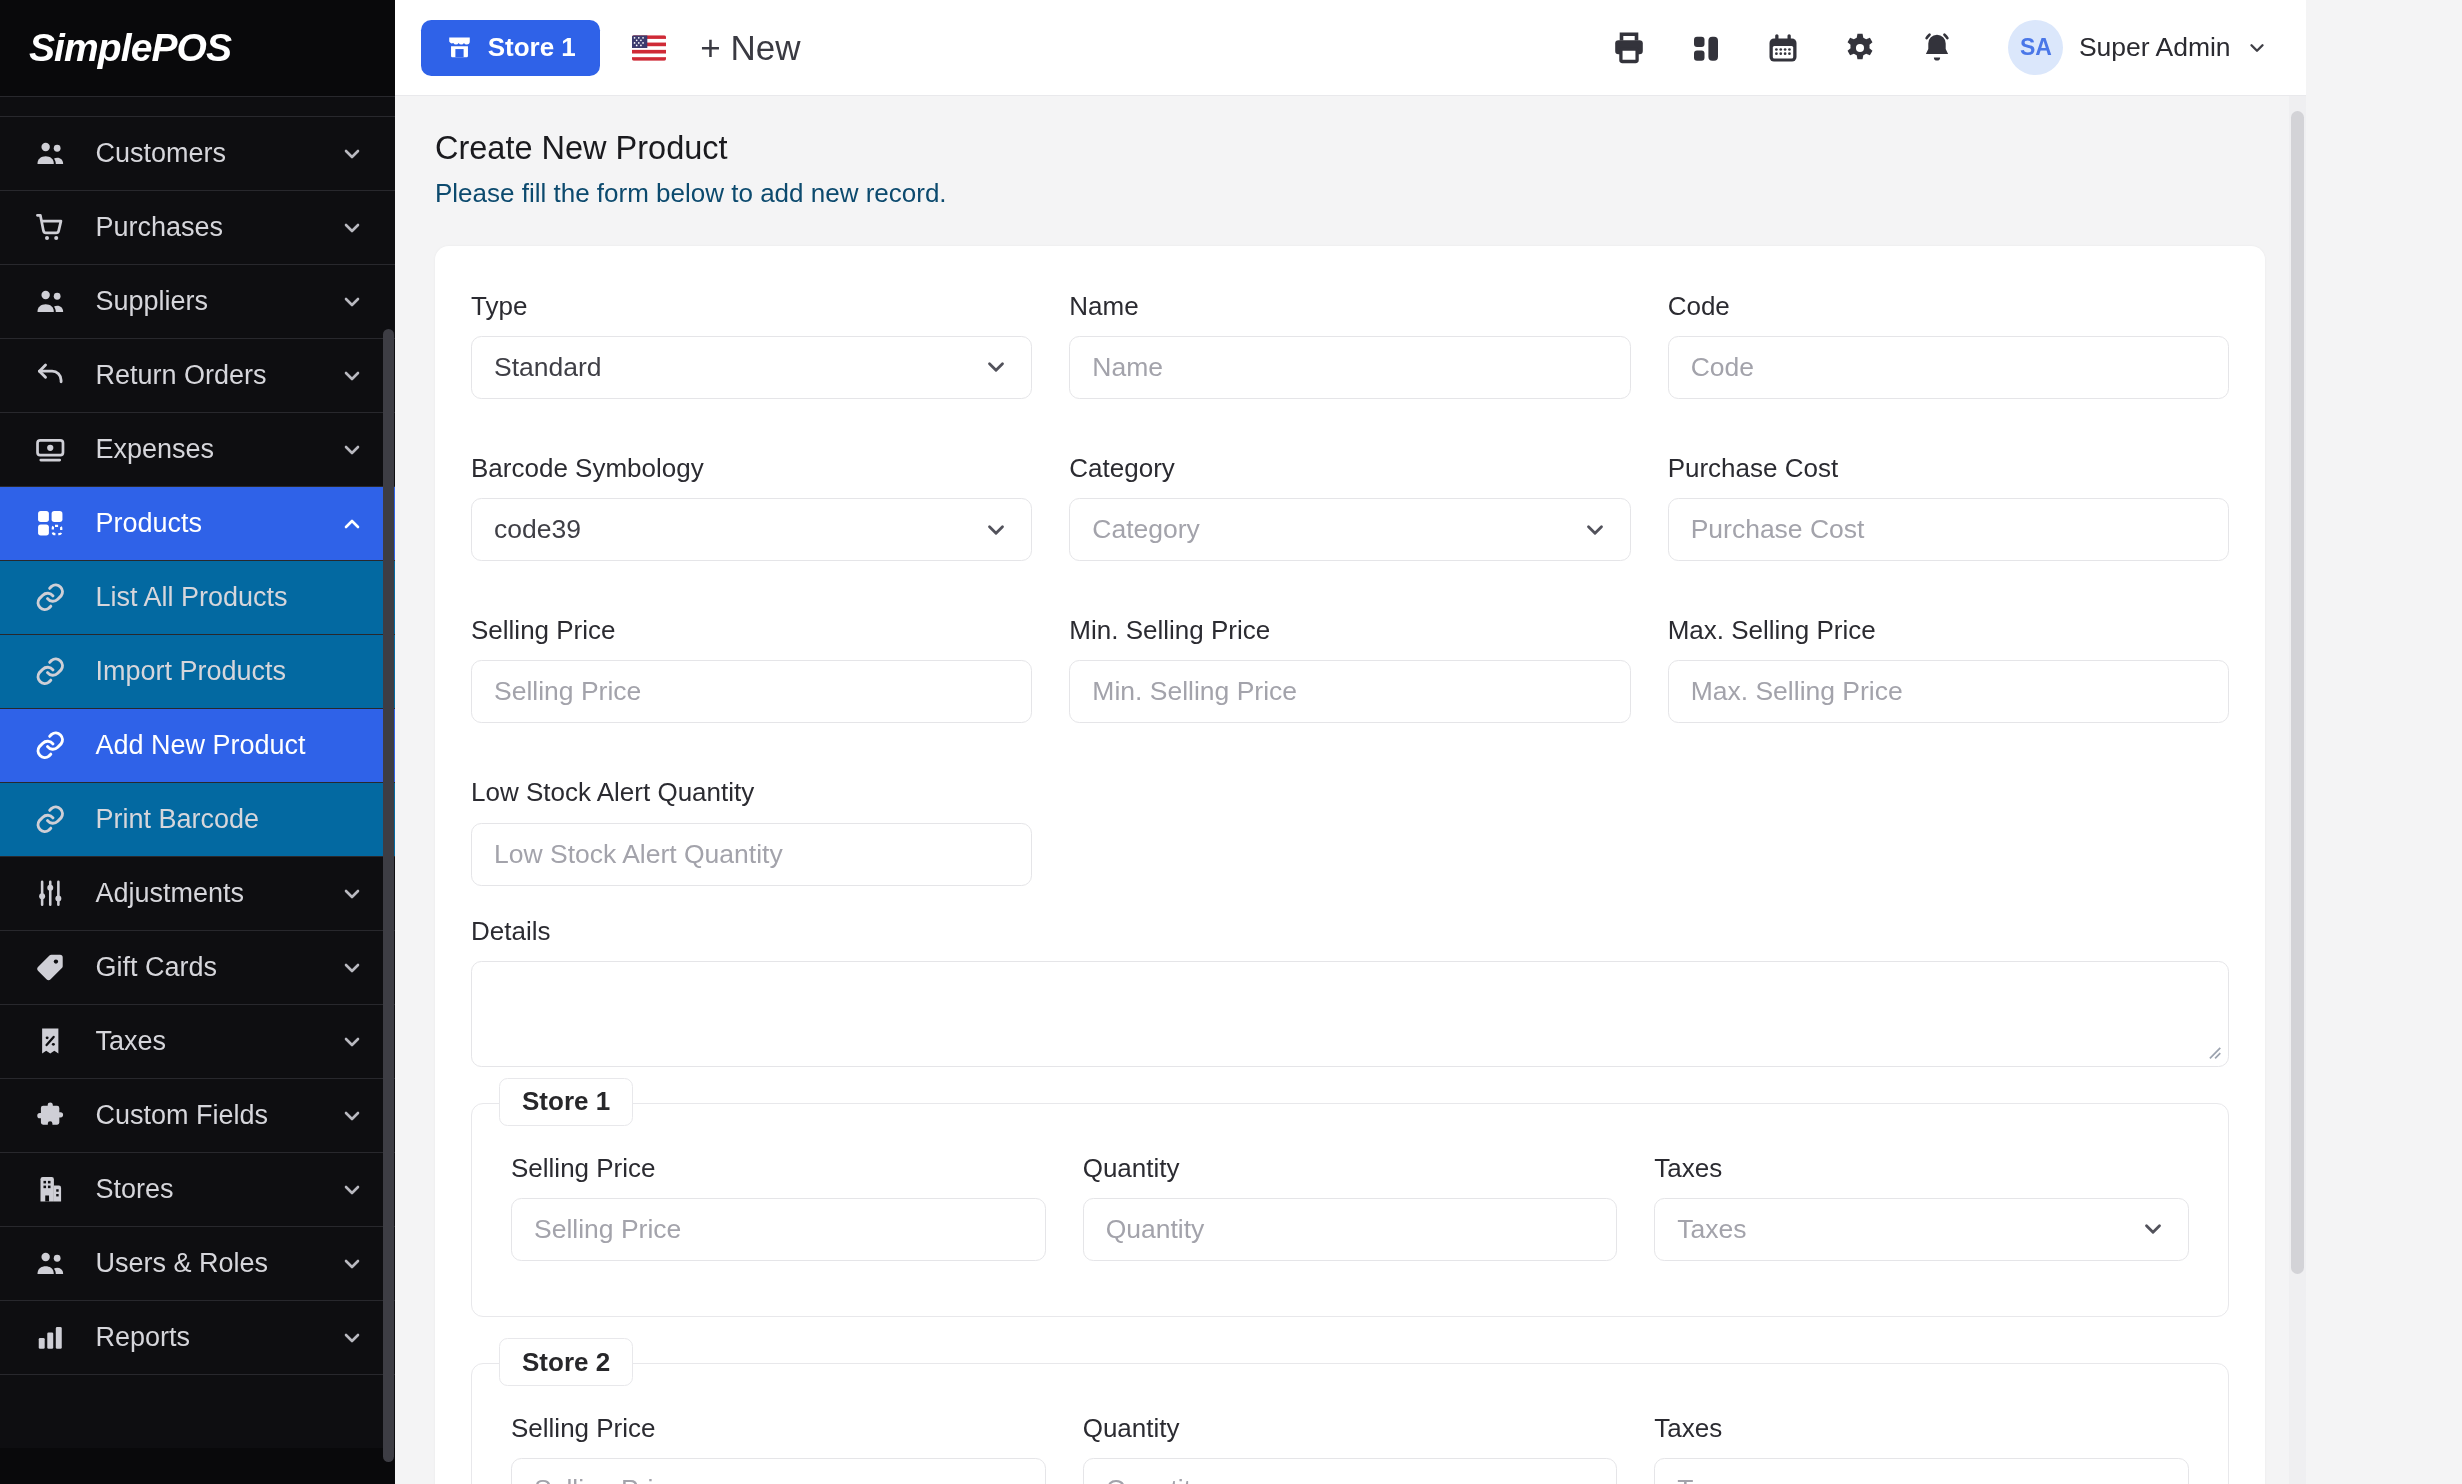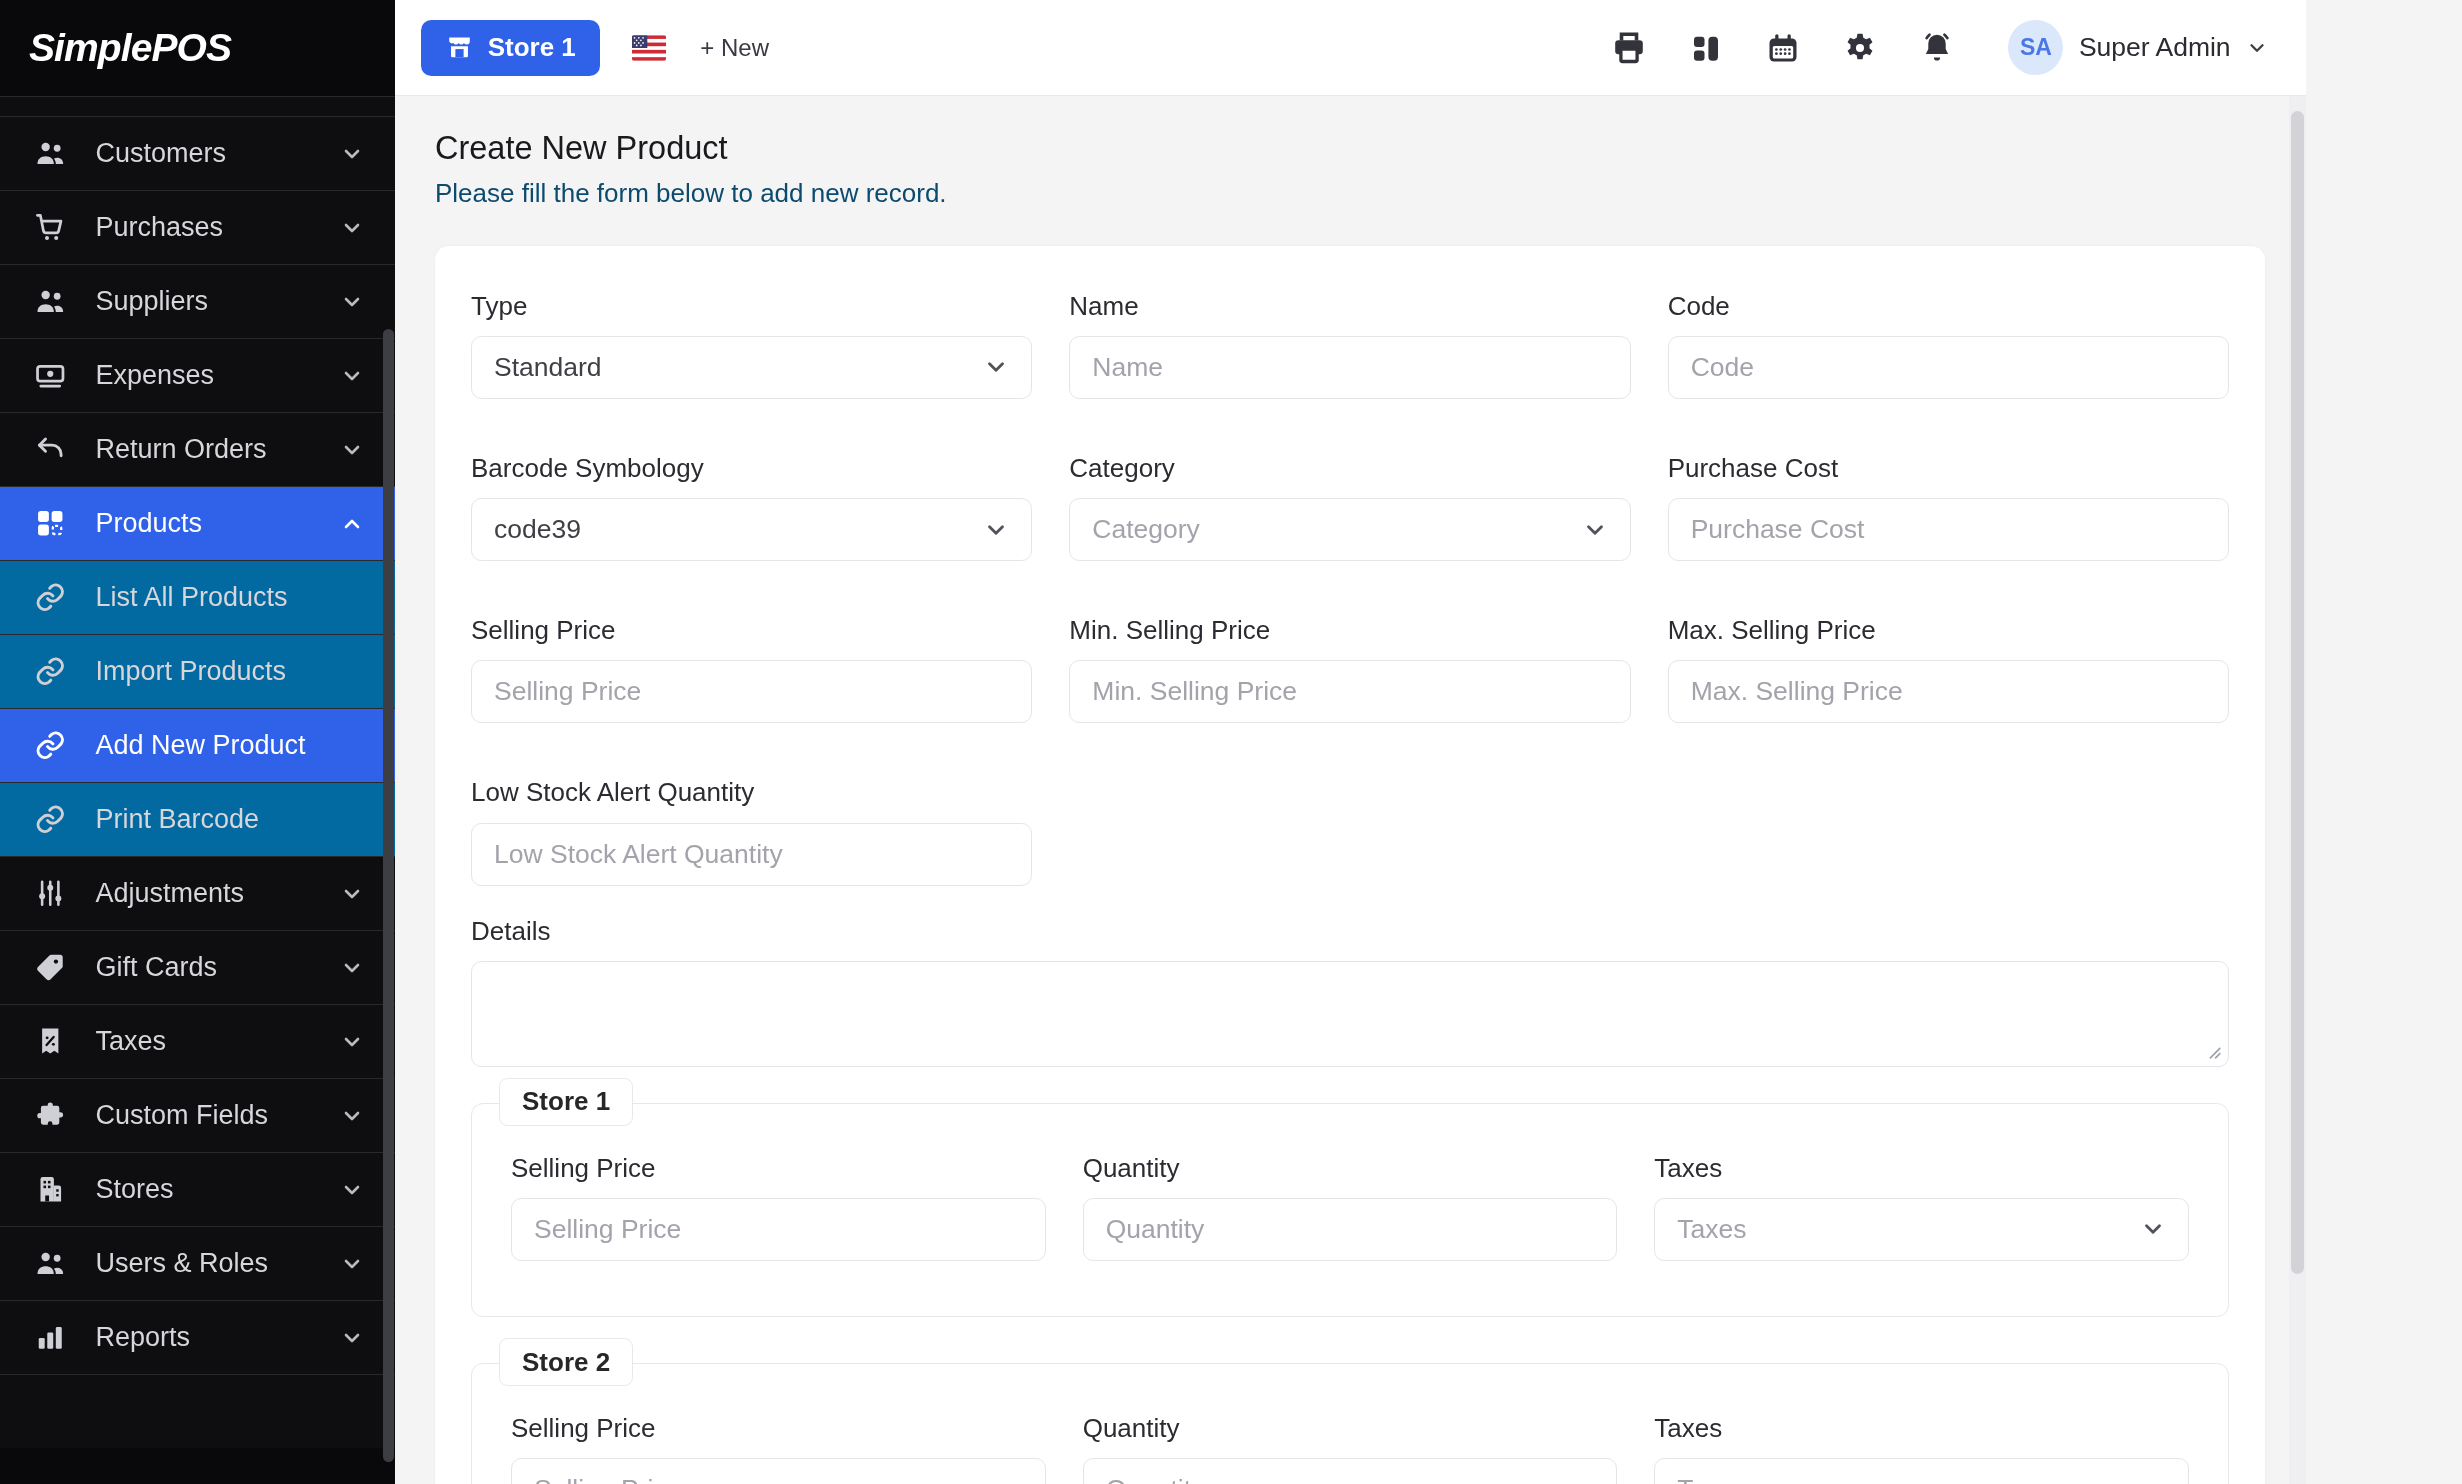--- a/index.html
+++ b/index.html
@@ -30,21 +30,21 @@
   .main { flex:1; display:flex; flex-direction:column; min-width:0; position:relative; background:#f4f4f5; }
 
   .topbar { height:96px; background:#fff; border-bottom:1.7px solid #e9e9ec;
             display:flex; align-items:center; padding:0 38px 0 26px; flex-shrink:0; }
   .store-btn { display:flex; align-items:center; gap:13.7px; background:#2f62e8; color:#fff;
                font-weight:700; font-size:26px; height:56px; padding:0 24px; border-radius:10.3px;
                border:none; cursor:pointer; font-family:inherit; }
   .store-btn .ic { width:29px; height:29px; display:flex; }
   .store-btn .ic svg { width:100%; height:100%; }
   .flag { margin-left:32.5px; width:34px; height:26px; display:flex; cursor:pointer; }
-  .new-btn { margin-left:34px; font-size:24px; color:#3a3a42; cursor:pointer; background:none; border:none; font-family:inherit; }
+  .new-btn { margin-left:34px; font-size:35px; color:#3a3a42; cursor:pointer; background:none; border:none; font-family:inherit; }
   .top-right { margin-left:auto; display:flex; align-items:center; gap:41px; }
   .tb-icon { width:36px; height:36px; color:#33333b; cursor:pointer; display:flex; }
   .tb-icon svg { width:100%; height:100%; }
   .user { display:flex; align-items:center; gap:15.4px; margin-left:12px; cursor:pointer; }
   .avatar { width:55px; height:55px; border-radius:50%; background:#dbe7fb; color:#4a77e8;
             font-size:23px; font-weight:600; display:flex; align-items:center; justify-content:center; }
   .user-name { font-size:26.5px; color:#2b2b31; }
   .user .chev { width:22px; height:22px; color:#3f3f46; display:flex; }
   .user .chev svg { width:100%; height:100%; }
 
@@ -133,39 +133,39 @@
                 <path d="M16.1 20h5.4v-.4c0-2.6-1.9-4.3-4.3-4.3-.9 0-1.8.2-2.5.7 1 1 1.4 2.4 1.4 4z" fill="currentColor"></path>
               </svg>
             </span>
             <span class="lbl">Suppliers</span>
             <span class="chev"><svg viewBox="0 0 24 24" fill="none" stroke="currentColor" stroke-width="2.6" stroke-linecap="round" stroke-linejoin="round">
                 <path d="m6 9 6 6 6-6"></path>
               </svg></span>
           </div>
           <div class="nav-row">
             <span class="ic">
+              <svg viewBox="0 0 24 24" fill="none" stroke="currentColor" stroke-width="2.1" stroke-linecap="round" stroke-linejoin="round">
+                <path d="M8.5 13.5 4 9l4.5-4.5"></path>
+                <path d="M4 9h9.3a6.7 6.7 0 0 1 6.7 6.7v1.1"></path>
+              </svg>
+            </span>
+            <span class="lbl">Return Orders</span>
+            <span class="chev"><svg viewBox="0 0 24 24" fill="none" stroke="currentColor" stroke-width="2.6" stroke-linecap="round" stroke-linejoin="round">
+                <path d="m6 9 6 6 6-6"></path>
+              </svg></span>
+          </div>
+          <div class="nav-row">
+            <span class="ic">
               <svg viewBox="0 0 24 24" fill="none" stroke="currentColor" stroke-width="2">
                 <rect x="2.6" y="5.4" width="18.8" height="11" rx="2"></rect>
                 <circle cx="12" cy="10.9" r="2.3" fill="currentColor" stroke="none"></circle>
                 <path d="M5 20h14" stroke-linecap="round"></path>
               </svg>
             </span>
             <span class="lbl">Expenses</span>
-            <span class="chev"><svg viewBox="0 0 24 24" fill="none" stroke="currentColor" stroke-width="2.6" stroke-linecap="round" stroke-linejoin="round">
-                <path d="m6 9 6 6 6-6"></path>
-              </svg></span>
-          </div>
-          <div class="nav-row">
-            <span class="ic">
-              <svg viewBox="0 0 24 24" fill="none" stroke="currentColor" stroke-width="2.1" stroke-linecap="round" stroke-linejoin="round">
-                <path d="M8.5 13.5 4 9l4.5-4.5"></path>
-                <path d="M4 9h9.3a6.7 6.7 0 0 1 6.7 6.7v1.1"></path>
-              </svg>
-            </span>
-            <span class="lbl">Return Orders</span>
             <span class="chev"><svg viewBox="0 0 24 24" fill="none" stroke="currentColor" stroke-width="2.6" stroke-linecap="round" stroke-linejoin="round">
                 <path d="m6 9 6 6 6-6"></path>
               </svg></span>
           </div>
           <div class="nav-row active">
             <span class="ic">
               <svg viewBox="0 0 24 24">
                 <rect x="3" y="3" width="8" height="8" rx="2" fill="currentColor"></rect>
                 <rect x="13" y="3" width="8" height="8" rx="2" fill="currentColor"></rect>
                 <rect x="3" y="13" width="8" height="8" rx="2" fill="currentColor"></rect>

